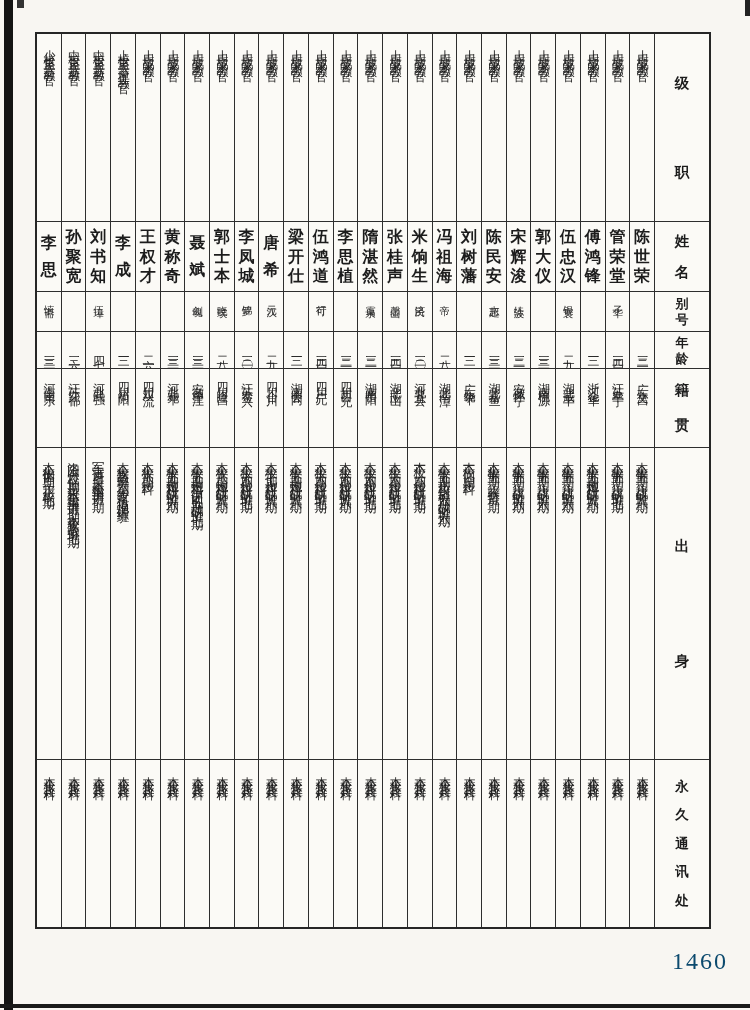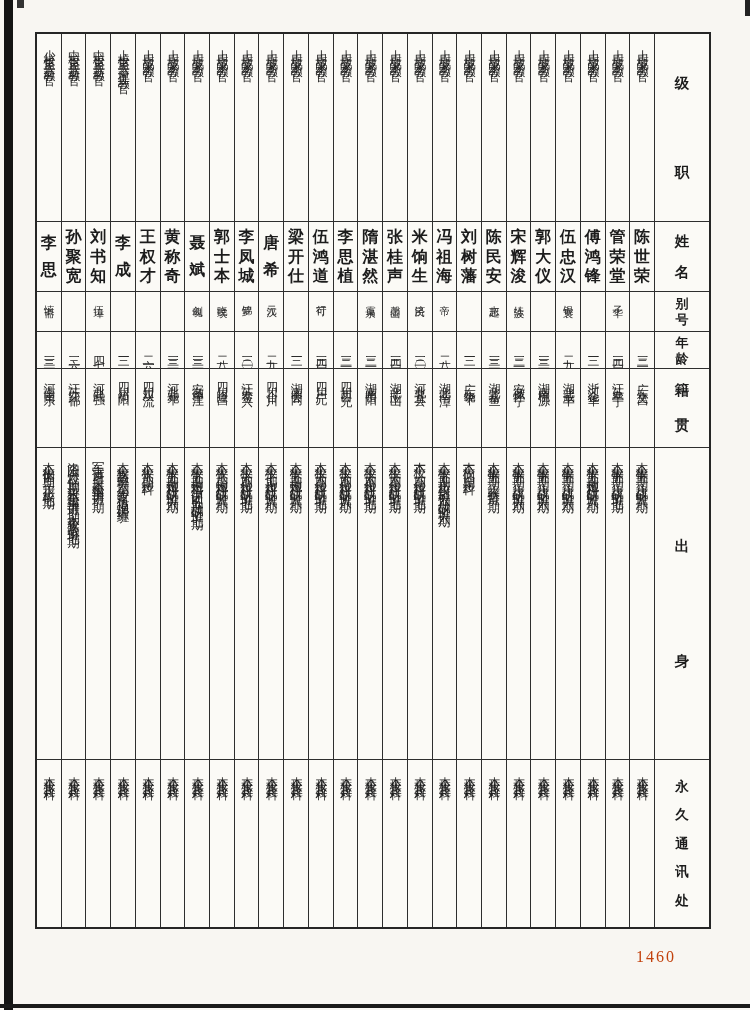--- a/index.html
+++ b/index.html
@@ -64,23 +64,23 @@
   .h-name{height:70px;}
   .h-hao{height:40px;}
   .h-hao span,.h-age span{font-size:13px;}
   .h-age{height:37px;padding:2px 0;}
   .h-native{height:79px;}
   .h-origin{height:312px;padding:40px 0;}
   .h-contact{flex:1;padding:12px 0;}
   .h-contact span{font-size:13.5px;}
 
   .page-number{
-    position:absolute;left:636px;top:948px;
+    position:absolute;left:672px;top:948px;
     font-family:"Liberation Serif",serif;
-    font-size:16px;letter-spacing:2px;color:#c2410c;
+    font-size:24px;letter-spacing:2px;color:#0c4a6e;
   }
 </style>
 </head>
 <body>
 
 <div class="page">
   <div class="scan-left"></div>
   <div class="scan-bottom"></div>
   <div class="scan-top-right"></div>
   <div class="scan-top-left"></div>

